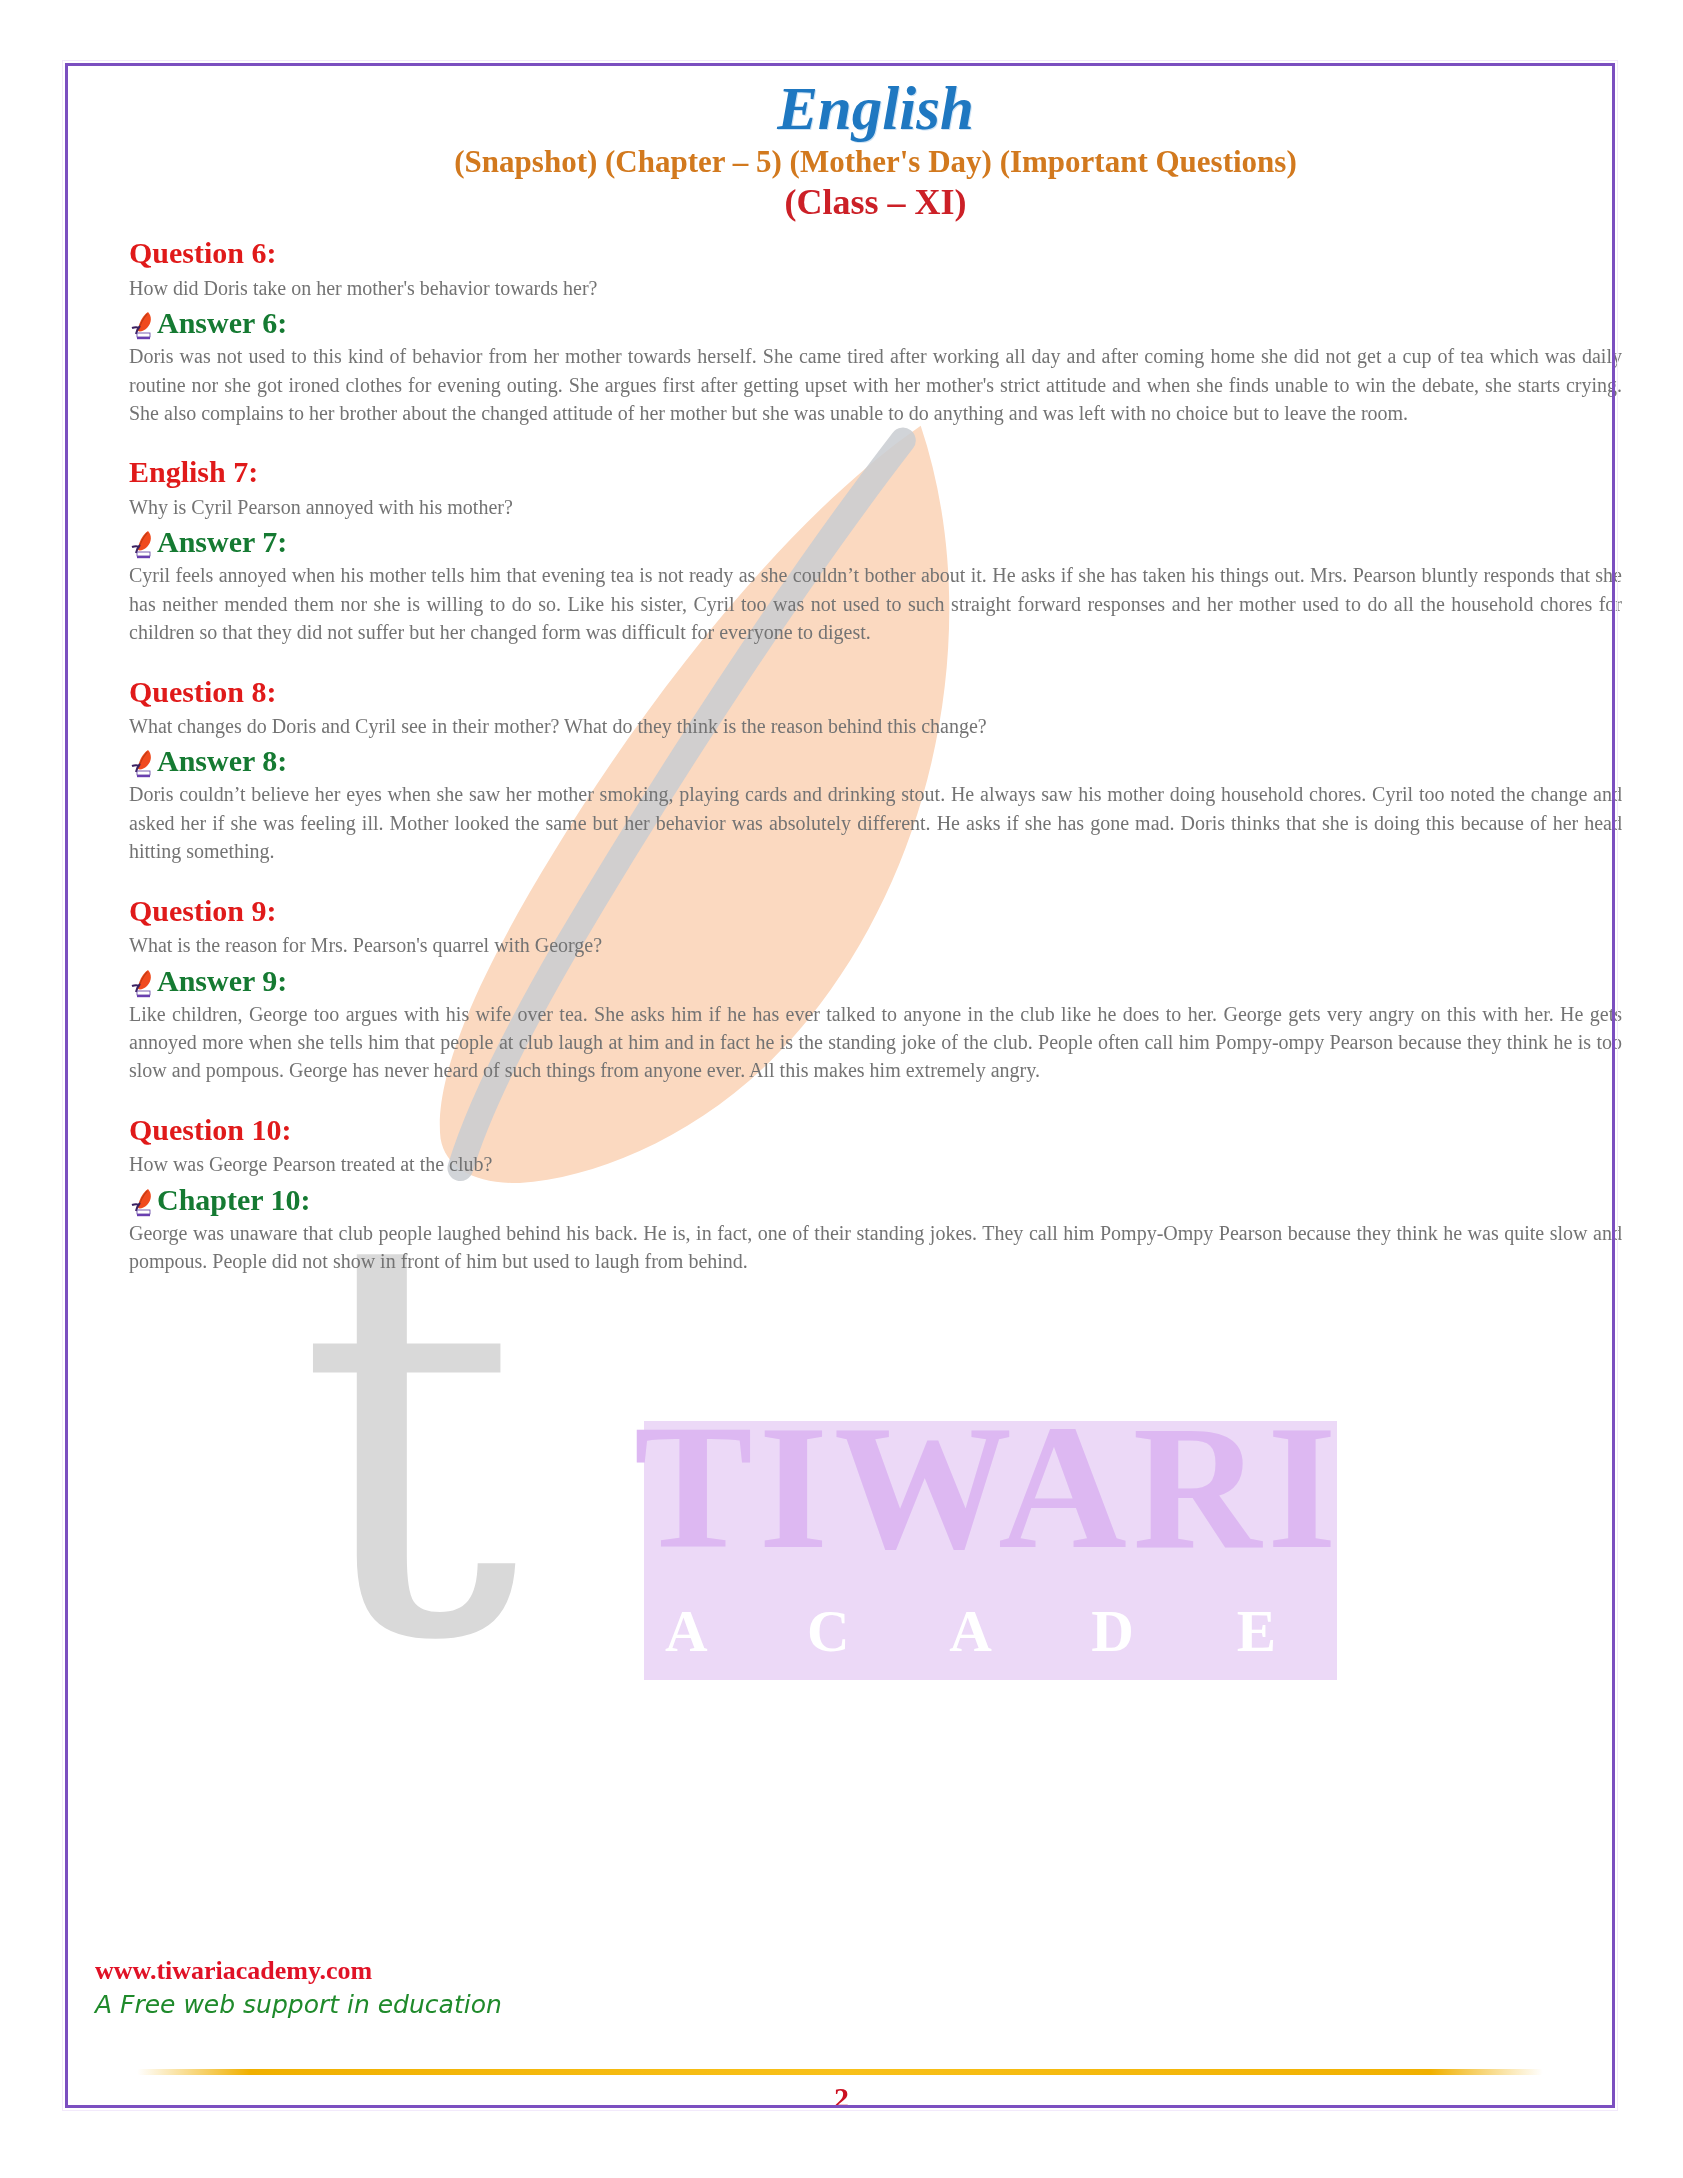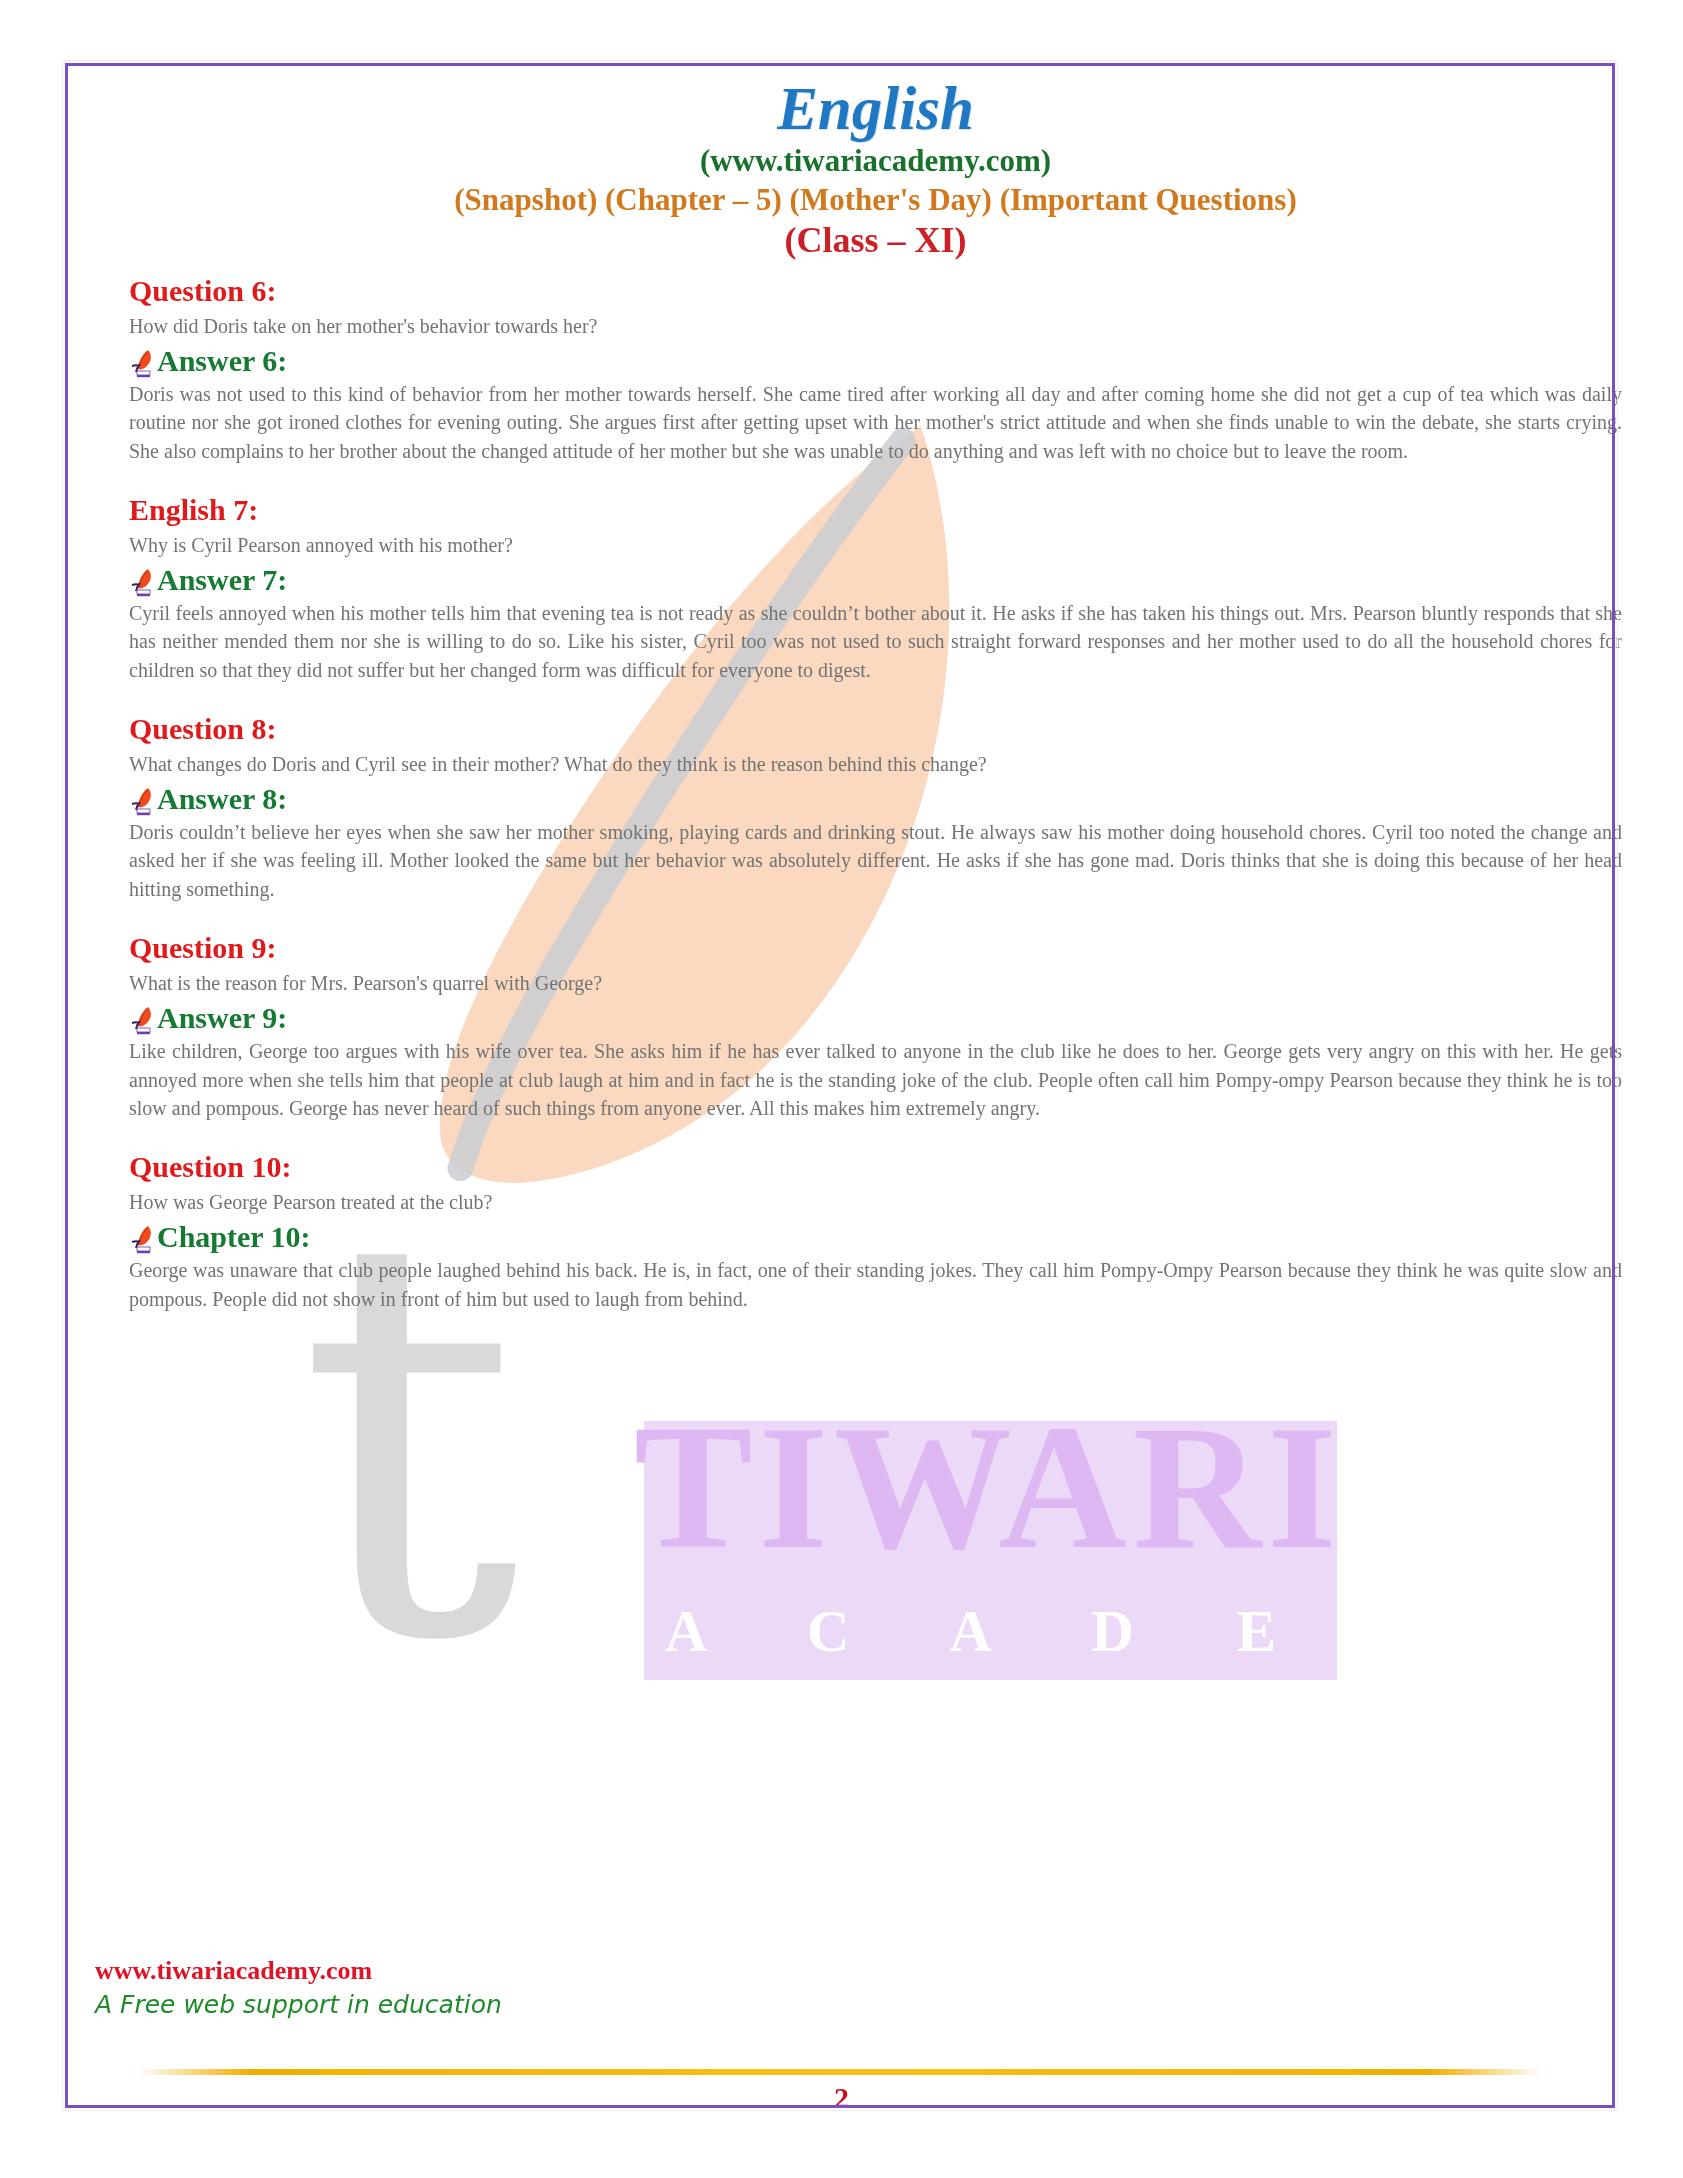--- a/index.html
+++ b/index.html
@@ -236,21 +236,20 @@
     <div id="wm-tiwari">TIWARI</div>
     <div id="wm-academy">A C A D E M Y</div>
   </div>
 
   <div id="page-border"></div>
 
   <div id="content">
 
     <div class="header">
       <div class="doc-title">English</div>
-      <div class="doc-site">(www.tiwariacademy.com)</div>
       <div class="doc-sub">(Snapshot) (Chapter – 5) (Mother's Day) (Important Questions)</div>
       <div class="doc-class">(Class – XI)</div>
     </div>
 
     <div class="qa-block first">
       <div class="q-label">Question 6:</div>
       <p class="q-text">How did Doris take on her mother's behavior towards her?</p>
       <div class="a-head">
         <svg class="quill-icon" viewBox="0 0 26 30">
           <path d="M19 2 C23 6 23 13 18 18 C15 21 11 22 9 21 C9 17 11 11 14 7 C15.6 4.8 17.4 3.1 19 2 Z" fill="#f04a1e"></path>

